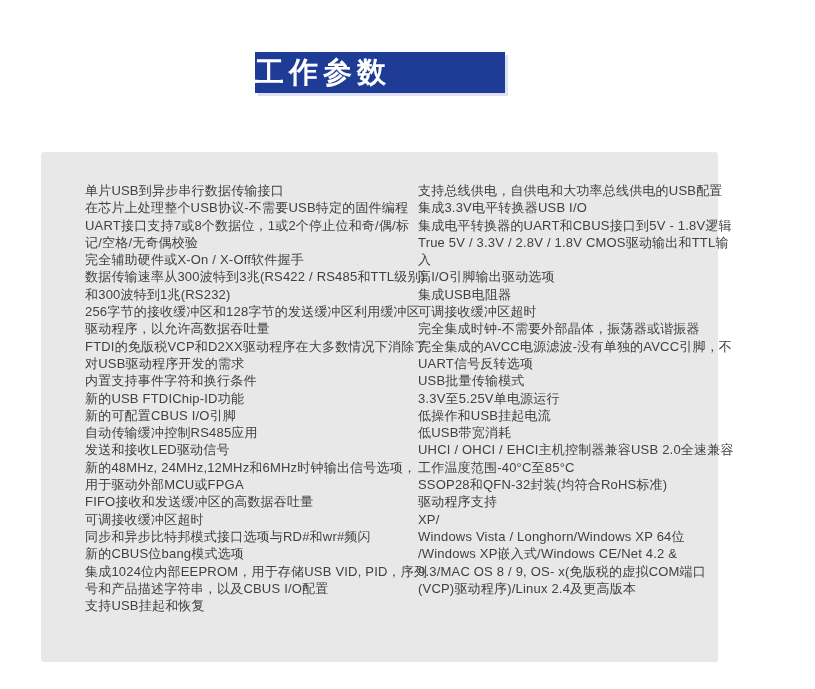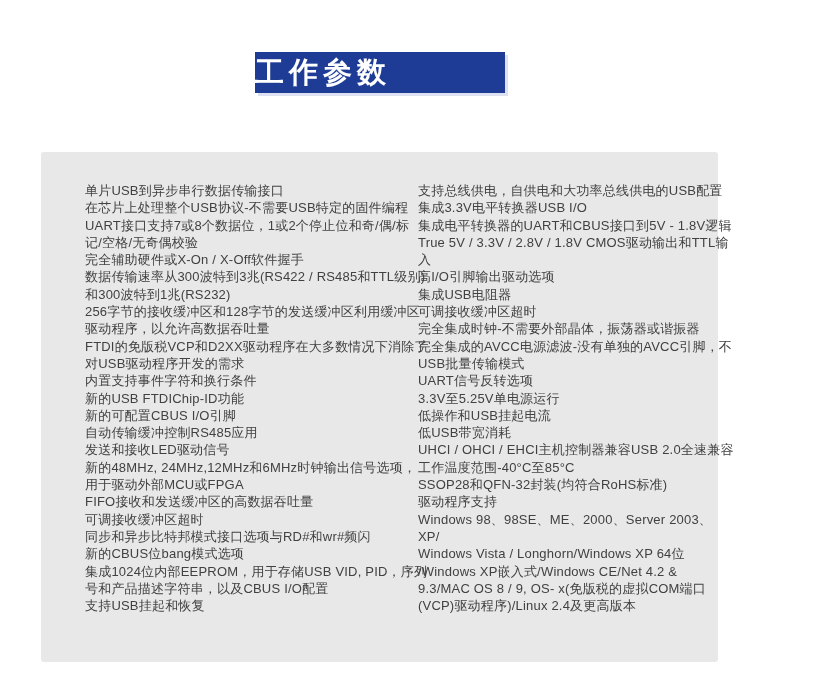--- a/index.html
+++ b/index.html
@@ -96,30 +96,29 @@
         <div class="line">支持总线供电，自供电和大功率总线供电的USB配置</div>
         <div class="line">集成3.3V电平转换器USB I/O</div>
         <div class="line">集成电平转换器的UART和CBUS接口到5V - 1.8V逻辑</div>
         <div class="line">True 5V / 3.3V / 2.8V / 1.8V CMOS驱动输出和TTL输</div>
         <div class="line">入</div>
         <div class="line">高I/O引脚输出驱动选项</div>
         <div class="line">集成USB电阻器</div>
         <div class="line">可调接收缓冲区超时</div>
         <div class="line">完全集成时钟-不需要外部晶体，振荡器或谐振器</div>
         <div class="line">完全集成的AVCC电源滤波-没有单独的AVCC引脚，不</div>
+        <div class="line">UART信号反转选项</div>
         <div class="line">USB批量传输模式</div>
-        <div class="line">UART信号反转选项</div>
         <div class="line">3.3V至5.25V单电源运行</div>
         <div class="line">低操作和USB挂起电流</div>
         <div class="line">低USB带宽消耗</div>
         <div class="line">UHCI / OHCI / EHCI主机控制器兼容USB 2.0全速兼容</div>
         <div class="line">工作温度范围-40°C至85°C</div>
         <div class="line">SSOP28和QFN-32封装(均符合RoHS标准)</div>
         <div class="line">驱动程序支持</div>
-        <div class="line">Windows 98、98SE、ME、2000、Server 2003、</div>
         <div class="line">XP/</div>
         <div class="line">Windows Vista / Longhorn/Windows XP 64位</div>
         <div class="line">/Windows XP嵌入式/Windows CE/Net 4.2 &amp;</div>
         <div class="line">9.3/MAC OS 8 / 9, OS- x(免版税的虚拟COM端口</div>
         <div class="line">(VCP)驱动程序)/Linux 2.4及更高版本</div>
       </div>
   </div>
 </div>
 
 </body></html>

